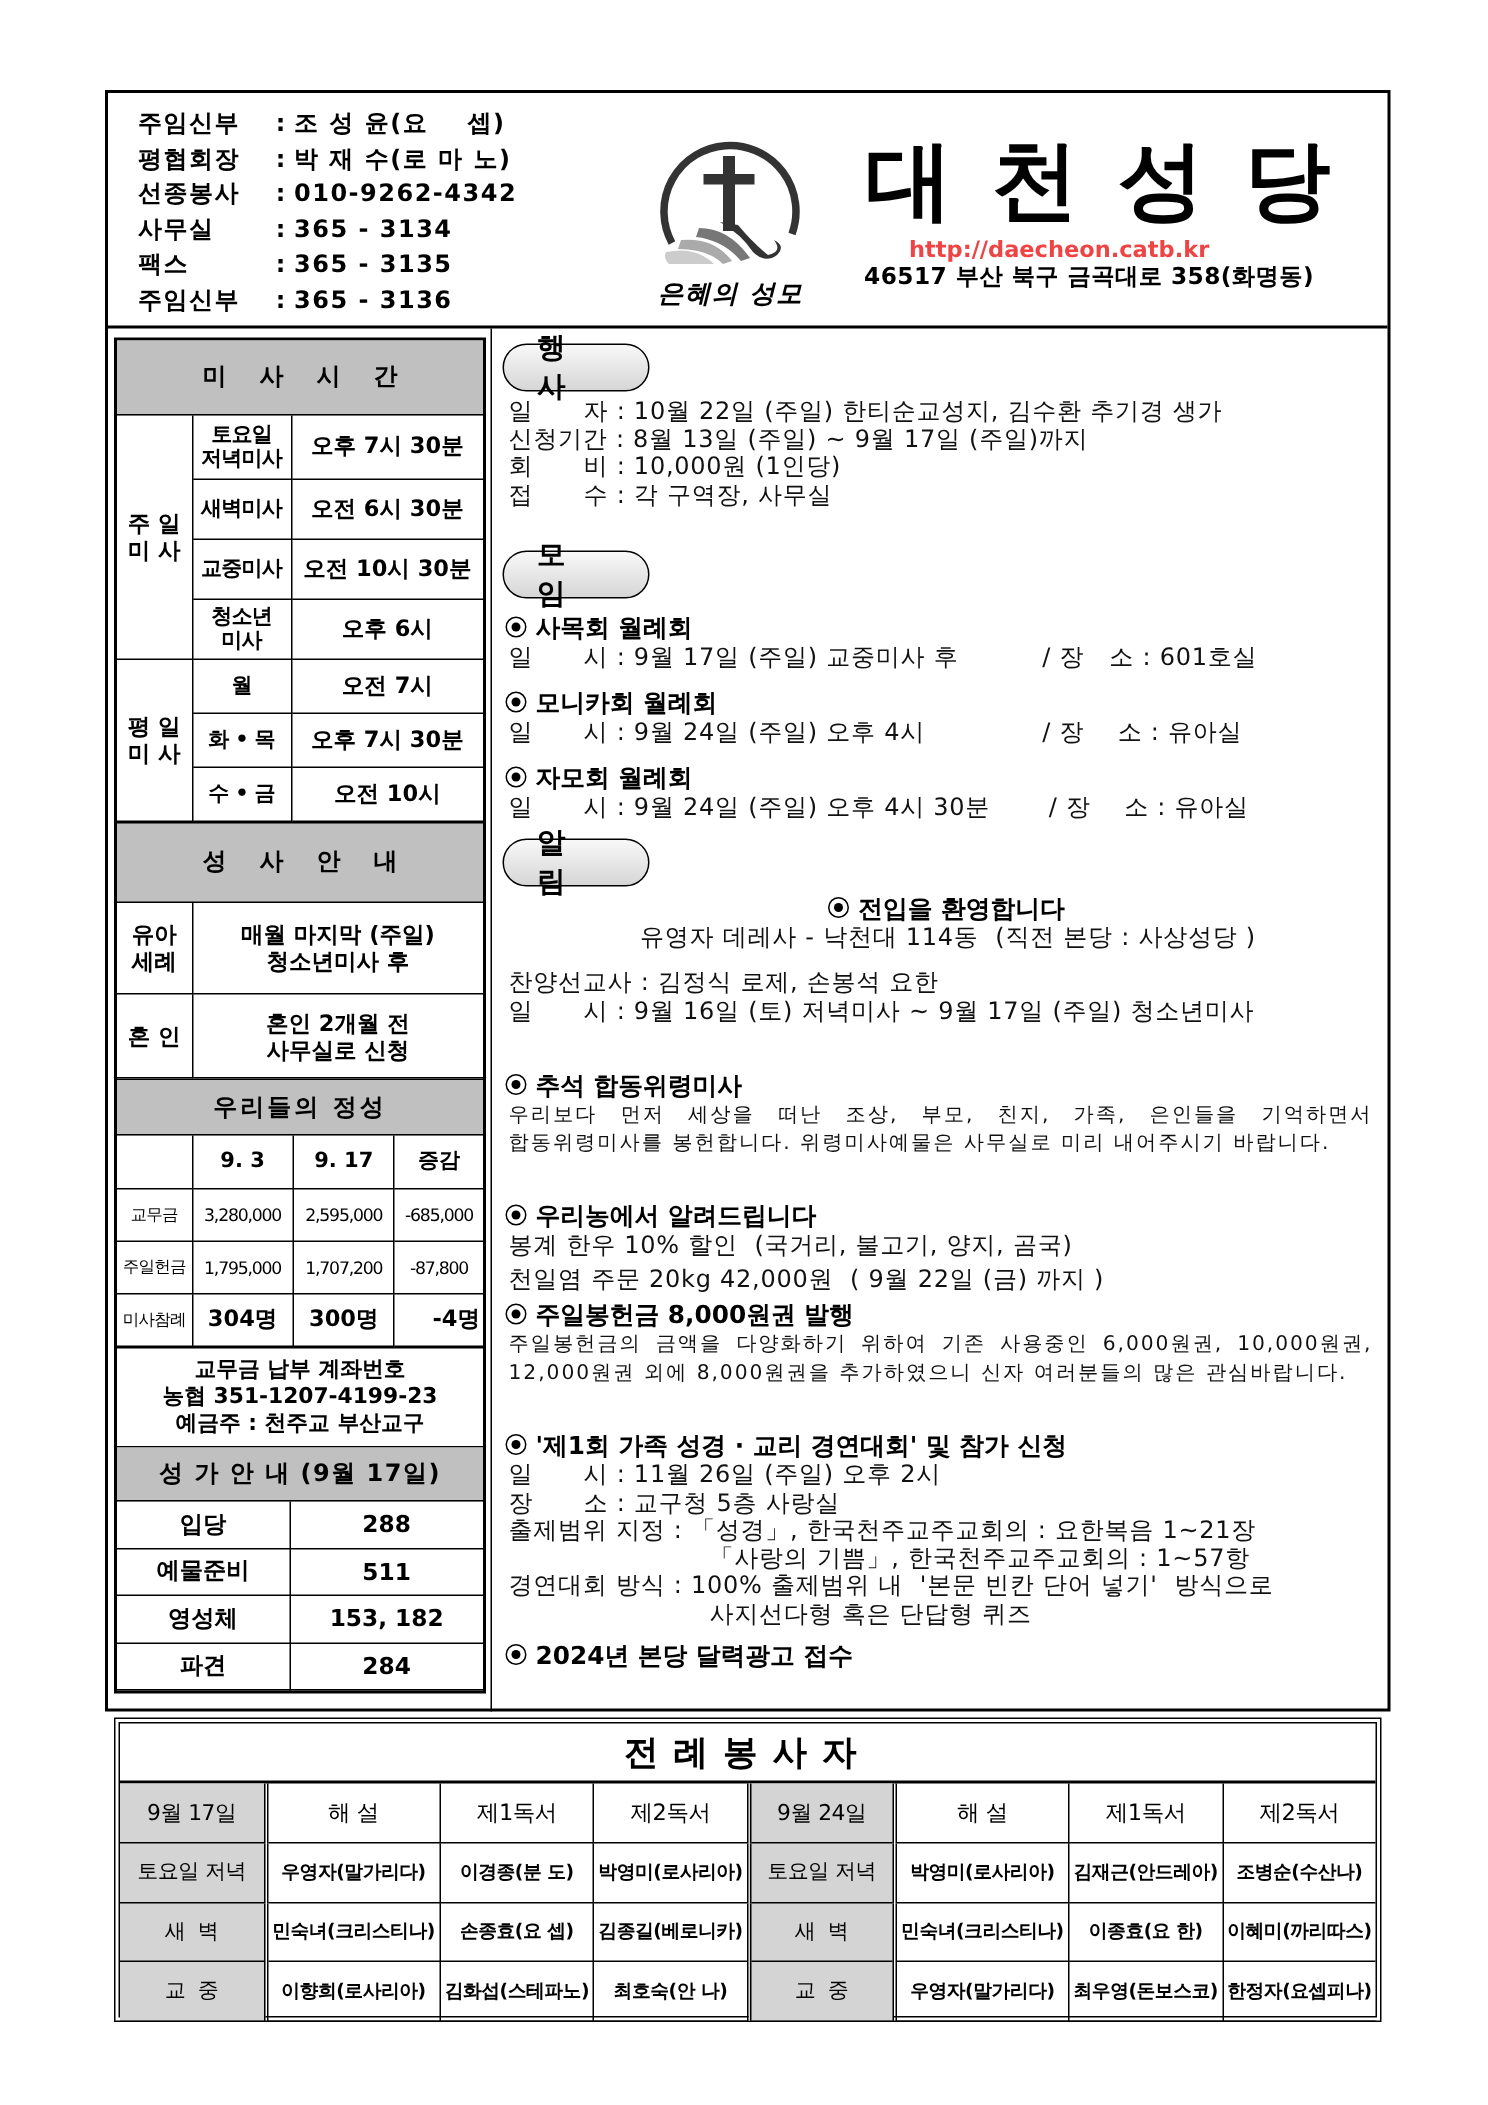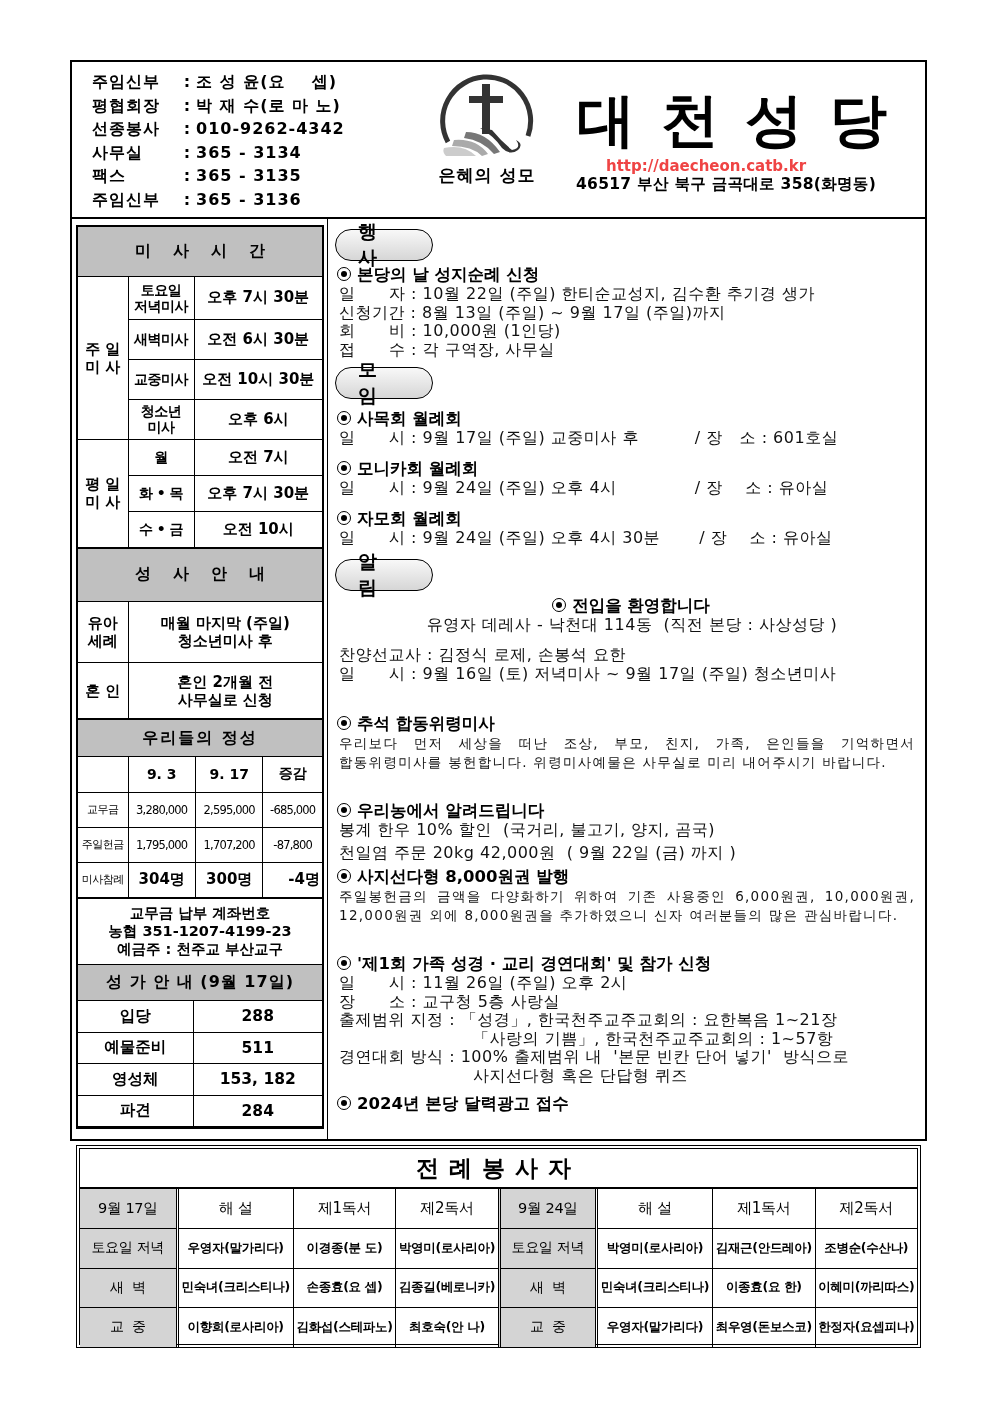--- a/index.html
+++ b/index.html
@@ -9,21 +9,21 @@
   .page { position: absolute; left: 70px; top: 60px; width: 857px; height: 1081px; border: 2px solid #000; }
 
   
   .header { position: absolute; left: 0; top: 0; width: 853px; height: 157px; border-bottom: 2px solid #000; }
   .contacts { position: absolute; left: 20px; top: 8px; font-size: 16px; font-weight: bold; line-height: 23.5px; }
   .contact-row { display: flex; white-space: nowrap; }
   .contact-label { display: inline-block; width: 86px; text-align: justify; text-align-last: justify; letter-spacing: 1px; }
   .contact-sep { display: inline-block; width: 18px; text-align: center; }
   .contact-value { display: inline-block; letter-spacing: 1px; }
 
-  .logo { position: absolute; left: 360px; top: 8px; width: 110px; height: 120px; }
+  .logo { position: absolute; left: 360px; top: 28px; width: 110px; height: 120px; font-style: italic; }
   .logo svg { position: absolute; left: 4px; top: 0; }
   .logo-text { position: absolute; left: 0; top: 94px; width: 110px; text-align: center; font-size: 17px; font-weight: bold; letter-spacing: 1px; }
 
   .church-title { position: absolute; left: 505px; top: 20px; width: 330px; font-size: 58px; font-weight: bold; letter-spacing: 26px; white-space: nowrap; font-family: "DejaVu Sans", sans-serif; }
   .church-url { position: absolute; left: 534px; top: 95px; font-size: 15px; color: #ef4444; font-weight: bold; }
   .church-address { position: absolute; left: 504px; top: 112px; font-size: 15.5px; font-weight: bold; white-space: nowrap; letter-spacing: 0.3px; }
 
   
   .left-col { position: absolute; left: 0; top: 157px; width: 256px; height: 922px; border-right: 1px solid #000; }
   .left-inner { position: absolute; left: 4px; top: 6px; width: 248px; border: 2px solid #000; }
@@ -256,21 +256,20 @@
       </tbody>
         </table>
     </div>
   </div>
 
   <div class="right-col">
 
     <div class="pill-shadow" style="left:62px; top:24px;"></div>
     <div class="pill" style="left:6px; top:10px;">행사</div>
     <div class="item" style="top:46px;">
-      <div class="item-title"><span class="bullet"></span><span>본당의 날 성지순례 신청</span></div>
       <div class="line">일      자 : 10월 22일 (주일) 한티순교성지, 김수환 추기경 생가</div>
       <div class="line">신청기간 : 8월 13일 (주일) ~ 9월 17일 (주일)까지</div>
       <div class="line">회      비 : 10,000원 (1인당)</div>
       <div class="line">접      수 : 각 구역장, 사무실</div>
     </div>
 
     <div class="pill-shadow" style="left:62px; top:162px;"></div>
     <div class="pill" style="left:6px; top:148px;">모임</div>
     <div class="item" style="top:190px;">
       <div class="item-title"><span class="bullet"></span><span>사목회 월례회</span></div>
@@ -303,21 +302,21 @@
       <div class="para">우리보다 먼저 세상을 떠난 조상, 부모, 친지, 가족, 은인들을 기억하면서 합동위령미사를 봉헌합니다. 위령미사예물은 사무실로 미리 내어주시기 바랍니다.</div>
     </div>
 
     <div class="item" style="top:582px;">
       <div class="item-title"><span class="bullet"></span><span>우리농에서 알려드립니다</span></div>
       <div class="line">봉계 한우 10% 할인  (국거리, 불고기, 양지, 곰국)</div>
       <div class="line" style="margin-top:4px;">천일염 주문 20kg 42,000원  ( 9월 22일 (금) 까지 )</div>
     </div>
 
     <div class="item" style="top:648px;">
-      <div class="item-title"><span class="bullet"></span><span>사지선다형 8,000원권 발행</span></div>
+      <div class="item-title"><span class="bullet"></span><span>주일봉헌금 8,000원권 발행</span></div>
       <div class="para">주일봉헌금의 금액을 다양화하기 위하여 기존 사용중인 6,000원권, 10,000원권, 12,000원권 외에 8,000원권을 추가하였으니 신자 여러분들의 많은 관심바랍니다.</div>
     </div>
 
     <div class="item" style="top:735px;">
       <div class="item-title"><span class="bullet"></span><span>'제1회 가족 성경 · 교리 경연대회' 및 참가 신청</span></div>
       <div class="line">일      시 : 11월 26일 (주일) 오후 2시</div>
       <div class="line">장      소 : 교구청 5층 사랑실</div>
       <div class="line">출제범위 지정 : 「성경」, 한국천주교주교회의 : 요한복음 1~21장</div>
       <div class="line">                        「사랑의 기쁨」, 한국천주교주교회의 : 1~57항</div>
       <div class="line">경연대회 방식 : 100% 출제범위 내  '본문 빈칸 단어 넣기'  방식으로</div>

